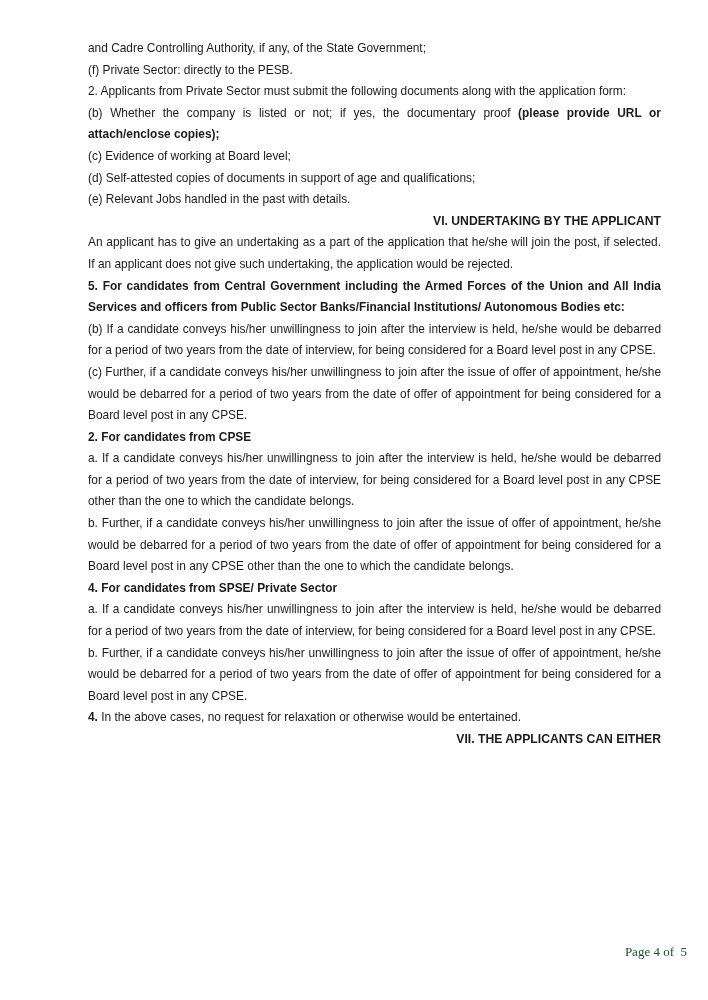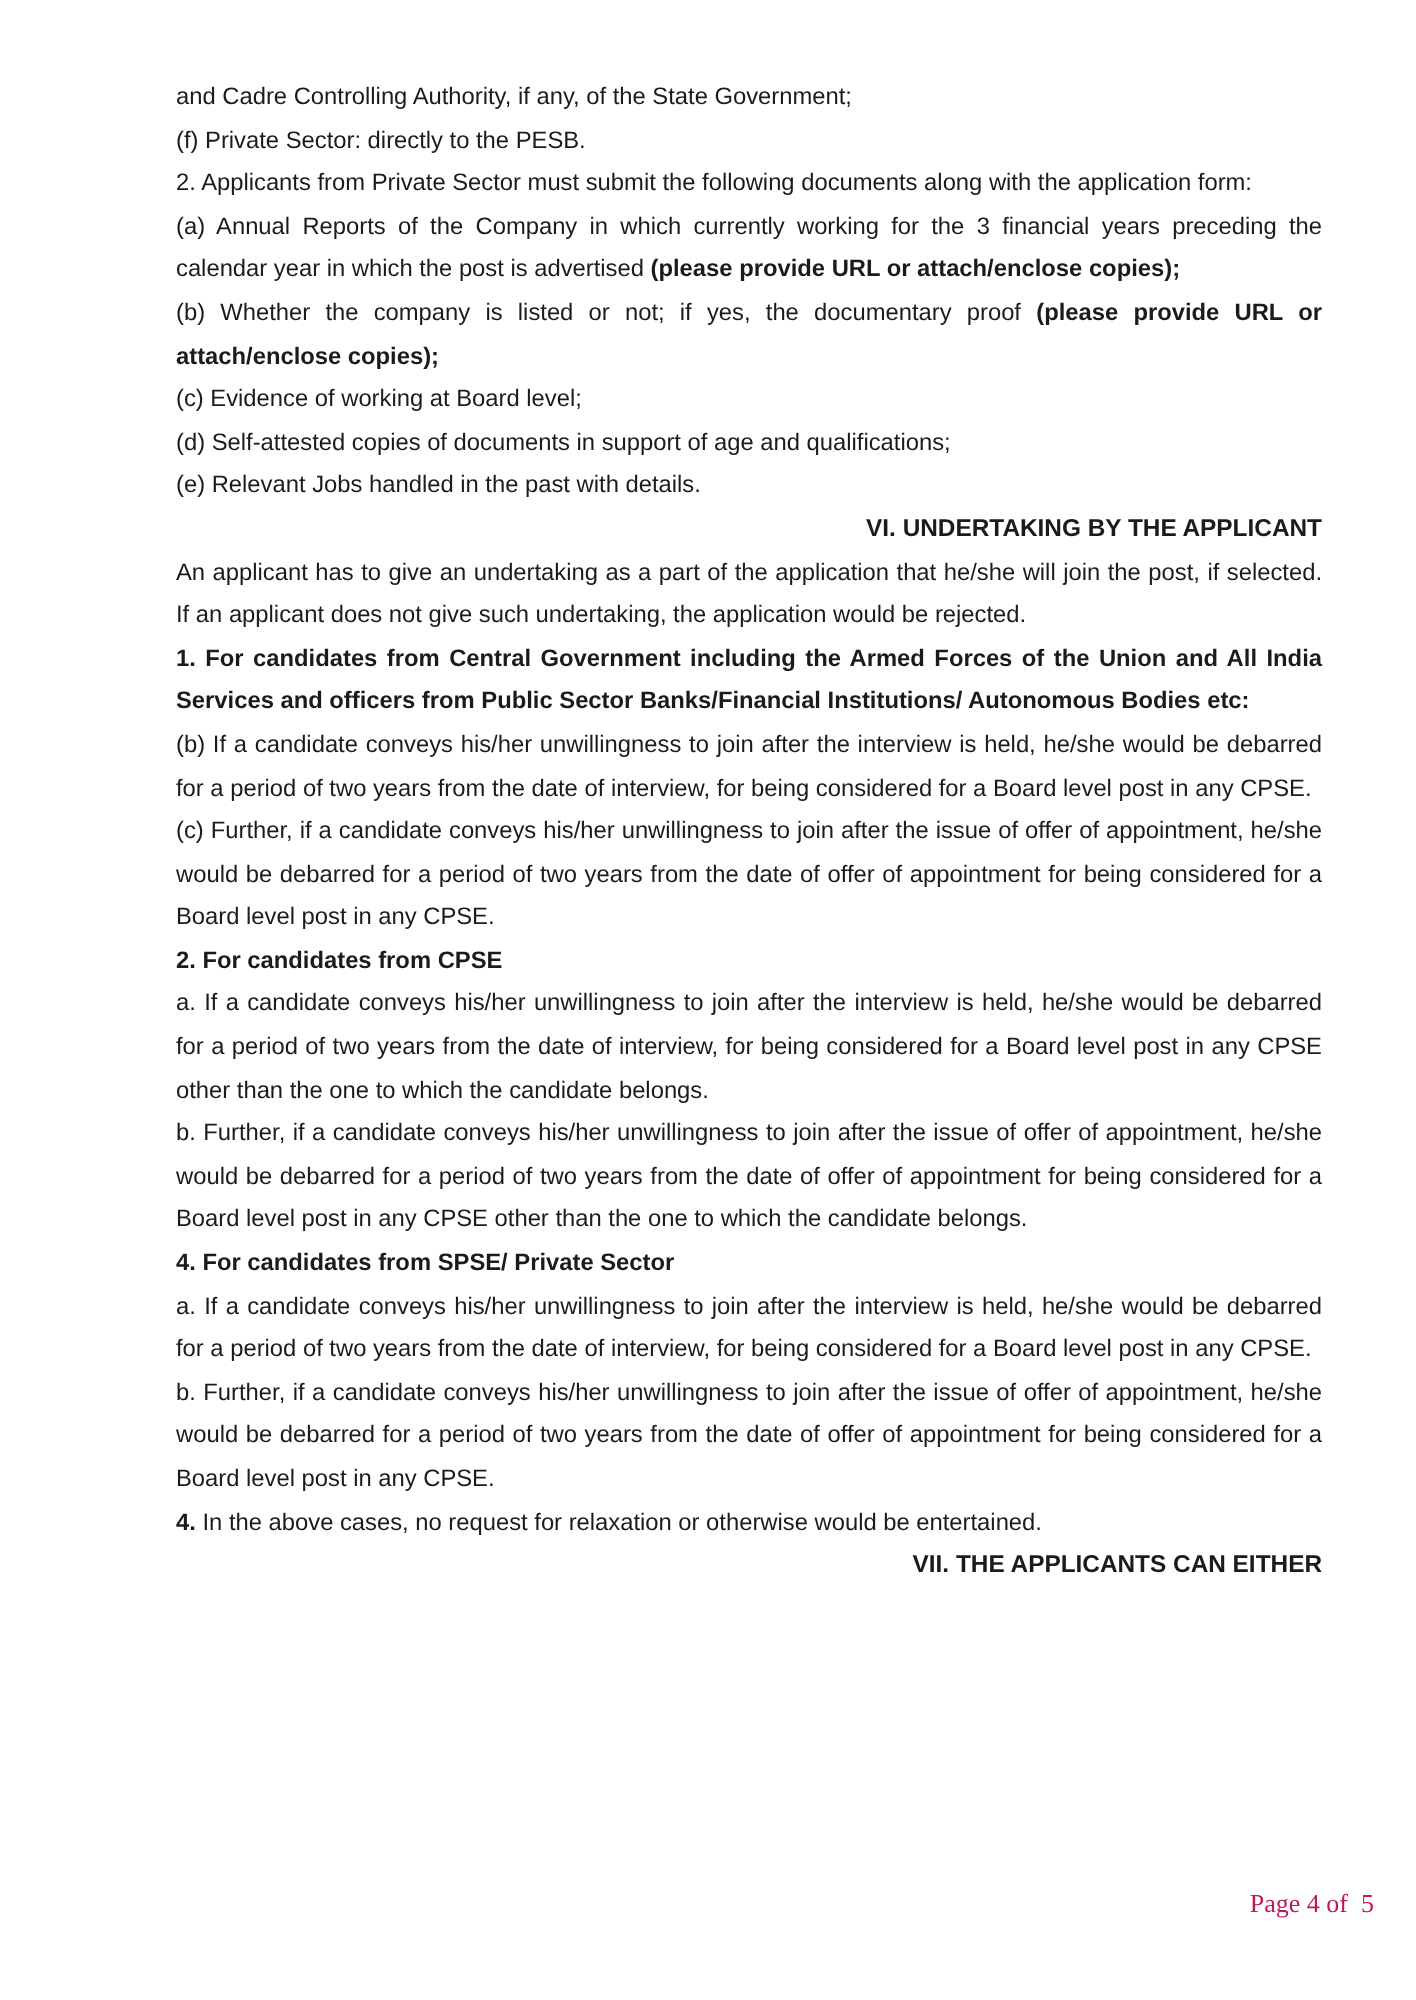--- a/index.html
+++ b/index.html
@@ -35,54 +35,53 @@
   .pb {
     margin: 0 0 0 30px;
     text-align: justify;
     font-weight: 700;
   }
   .b { font-weight: 700; }
   .footer {
     position: absolute;
     top: 944px;
     right: 21px;
-    color: #be185d;
+    color: #14532d;
     font-family: "Liberation Serif", "DejaVu Serif", serif;
     font-size: 13px;
     line-height: 16px;
     white-space: pre;
   }
 </style>
 </head>
 <body>
 
 <div class="page">
   <div class="content">
 
     <p class="p">and Cadre Controlling Authority, if any, of the State Government;</p>
 
     <p class="p">(f) Private Sector: directly to the PESB.</p>
 
     <p class="p">2. Applicants from Private Sector must submit the following documents along with the application form:</p>
 
-    <p class="p"><span>(a) Annual Reports of the Company in which currently working for the 3 financial years preceding the calendar year in which the post is advertised </span><span class="b">(please provide URL or attach/enclose copies);</span></p>
 
     <p class="p"><span>(b) Whether the company is listed or not; if yes, the documentary proof </span><span class="b">(please provide URL or attach/enclose copies);</span></p>
 
     <p class="p">(c) Evidence of working at Board level;</p>
 
     <p class="p">(d) Self-attested copies of documents in support of age and qualifications;</p>
 
     <p class="p">(e) Relevant Jobs handled in the past with details.</p>
 
     <h2 class="h">VI. UNDERTAKING BY THE APPLICANT</h2>
 
     <p class="p">An applicant has to give an undertaking as a part of the application that he/she will join the post, if selected. If an applicant does not give such undertaking, the application would be rejected.</p>
 
-    <p class="pb">1. For candidates from Central Government including the Armed Forces of the Union and All India Services and officers from Public Sector Banks/Financial Institutions/ Autonomous Bodies etc:</p>
+    <p class="pb">5. For candidates from Central Government including the Armed Forces of the Union and All India Services and officers from Public Sector Banks/Financial Institutions/ Autonomous Bodies etc:</p>
 
 
     <p class="p">(b) If a candidate conveys his/her unwillingness to join after the interview is held, he/she would be debarred for a period of two years from the date of interview, for being considered for a Board level post in any CPSE.</p>
 
     <p class="p">(c) Further, if a candidate conveys his/her unwillingness to join after the issue of offer of appointment, he/she would be debarred for a period of two years from the date of offer of appointment for being considered for a Board level post in any CPSE.</p>
 
     <p class="pb">2. For candidates from CPSE</p>
 
     <p class="p">a. If a candidate conveys his/her unwillingness to join after the interview is held, he/she would be debarred for a period of two years from the date of interview, for being considered for a Board level post in any CPSE other than the one to which the candidate belongs.</p>
 

